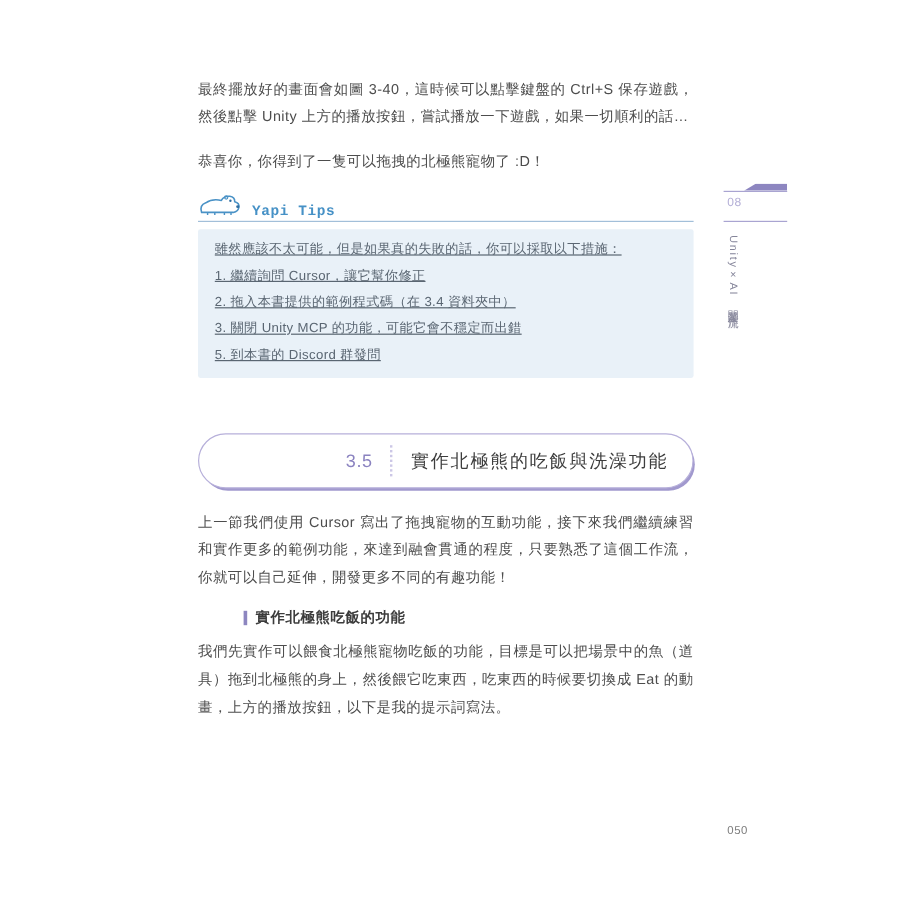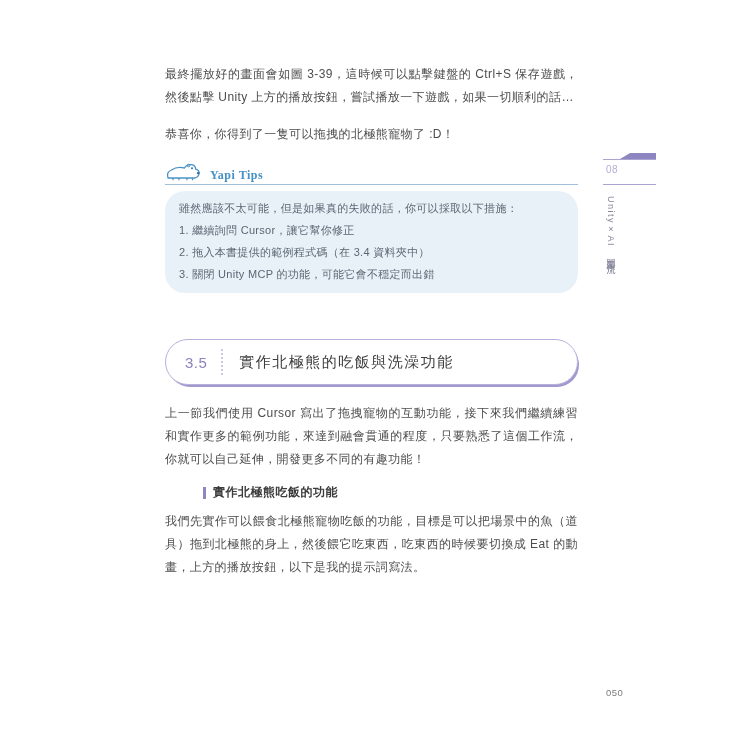--- a/index.html
+++ b/index.html
@@ -30,54 +30,56 @@
   
   .tips { margin-top: 17px; }
   .tips-header {
     display: flex;
     align-items: flex-end;
     height: 20px;
   }
   .tips-bear { flex: 0 0 auto; margin-bottom: -2px; }
   .tips-label {
     margin-left: 9px;
-    font-family: Liberation Serif, serif;
+    font-family: Liberation Mono, monospace;
     font-size: 12px;
     font-weight: bold;
     color: #4691c6;
     letter-spacing: 0.5px;
   }
   .tips-rule {
     margin-top: 1px;
     border-bottom: 1.5px solid #a2bfd9;
   }
   .tips-box {
     margin-top: 6px;
     background: #e9f1f8;
-    border-radius: 20px;
+    border-radius: 2px;
     padding: 10px 14px 12px 14px;
     font-size: 11px;
     line-height: 14px;
     color: #5a6672;
     letter-spacing: 0.3px;
+    text-decoration: underline;
   }
   .tips-box .tip-line { margin-top: 8px; }
   .tips-box .tip-line:first-child { margin-top: 0; }
 
   
   .section-pill {
     margin-top: 46px;
     height: 46px;
     display: flex;
     align-items: center;
     border: 1px solid #b7b0da;
     border-radius: 23px;
     box-shadow: 2px 3px 0 -1px #a199ce;
     padding: 0 20px 0 19px;
     background: #ffffff;
+    justify-content: flex-end;
   }
   .section-number {
     font-size: 15px;
     color: #8b83c0;
     letter-spacing: 0.5px;
   }
   .section-divider {
     height: 26px;
     border-left: 2px dotted #ccc7e6;
     margin: 0 16px 0 14px;
@@ -138,21 +140,21 @@
     font-size: 9.5px; color: #7d7d7d; letter-spacing: 0.5px;
   }
 </style>
 </head>
 <body>
 
 <div class="page">
 
   <div class="content">
 
-    <p class="para">最終擺放好的畫面會如圖 3-39，這時候可以點擊鍵盤的 Ctrl+S 保存遊戲，然後點擊 Unity 上方的播放按鈕，嘗試播放一下遊戲，如果一切順利的話…</p>
+    <p class="para">最終擺放好的畫面會如圖 3-40，這時候可以點擊鍵盤的 Ctrl+S 保存遊戲，然後點擊 Unity 上方的播放按鈕，嘗試播放一下遊戲，如果一切順利的話…</p>
 
     <p class="para para-congrats">恭喜你，你得到了一隻可以拖拽的北極熊寵物了 :D！</p>
 
     <div class="tips">
       <div class="tips-header">
         <span class="tips-bear">
           <svg width="36" height="19" viewBox="0 0 36 19">
             <path d="M3,16 Q1,10 6.5,8 Q12,4.2 19.5,6 Q21.5,2.2 26.5,2.6 Q30.8,3.2 30.6,7.2 Q34.8,8.2 34,12 Q33.4,15.2 29.5,16 Z" fill="#ffffff" stroke="#4a92c6" stroke-width="1.3" stroke-linejoin="round"></path>
             <path d="M8,16 v2.2 M14,16 v2.2 M22,16 v2.2 M27.5,16 v2.2" stroke="#4a92c6" stroke-width="1.2"></path>
             <circle cx="23.5" cy="3.6" r="1.3" fill="none" stroke="#4a92c6" stroke-width="1"></circle>
@@ -161,20 +163,21 @@
           </svg>
         </span>
         <span class="tips-label">Yapi Tips</span>
       </div>
       <div class="tips-rule"></div>
       <div class="tips-box">
         <div class="tip-line">雖然應該不太可能，但是如果真的失敗的話，你可以採取以下措施：</div>
         <div class="tip-line">1. 繼續詢問 Cursor，讓它幫你修正</div>
         <div class="tip-line">2. 拖入本書提供的範例程式碼（在 3.4 資料夾中）</div>
         <div class="tip-line">3. 關閉 Unity MCP 的功能，可能它會不穩定而出錯</div>
+        <div class="tip-line">5. 到本書的 Discord 群發問</div>
       </div>
     </div>
 
     <div class="section-pill">
       <span class="section-number">3.5</span>
       <span class="section-divider"></span>
       <span class="section-title">實作北極熊的吃飯與洗澡功能</span>
     </div>
 
     <p class="para para-after-pill">上一節我們使用 Cursor 寫出了拖拽寵物的互動功能，接下來我們繼續練習和實作更多的範例功能，來達到融會貫通的程度，只要熟悉了這個工作流，你就可以自己延伸，開發更多不同的有趣功能！</p>

